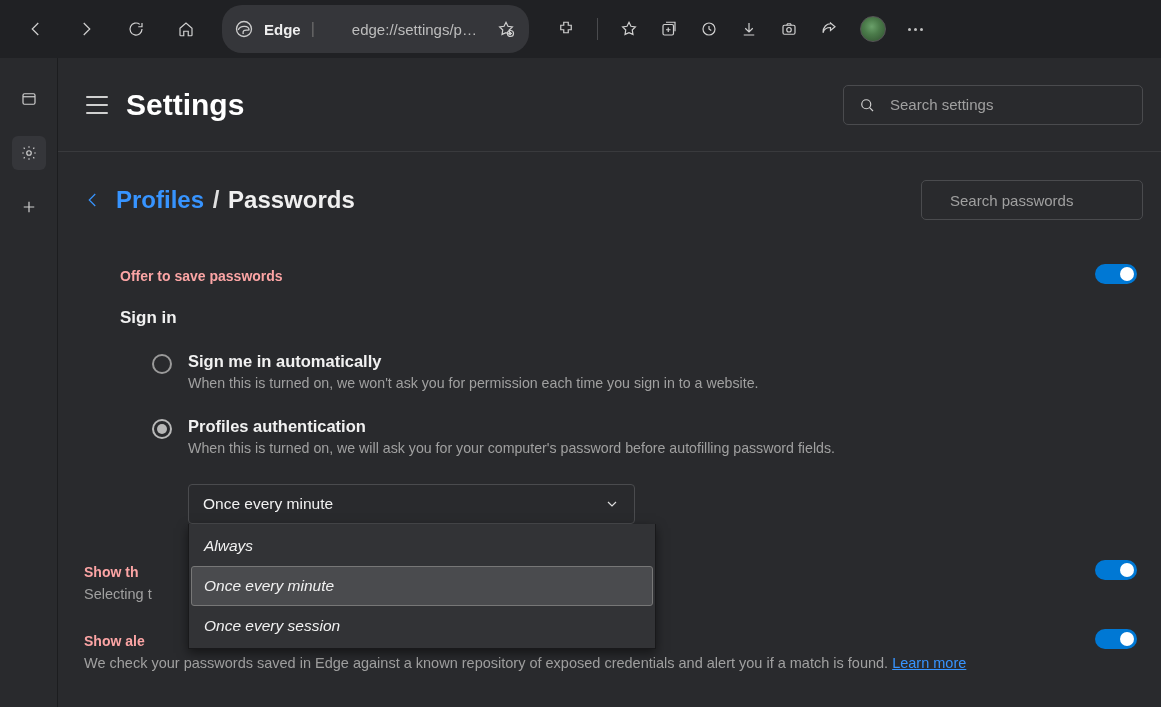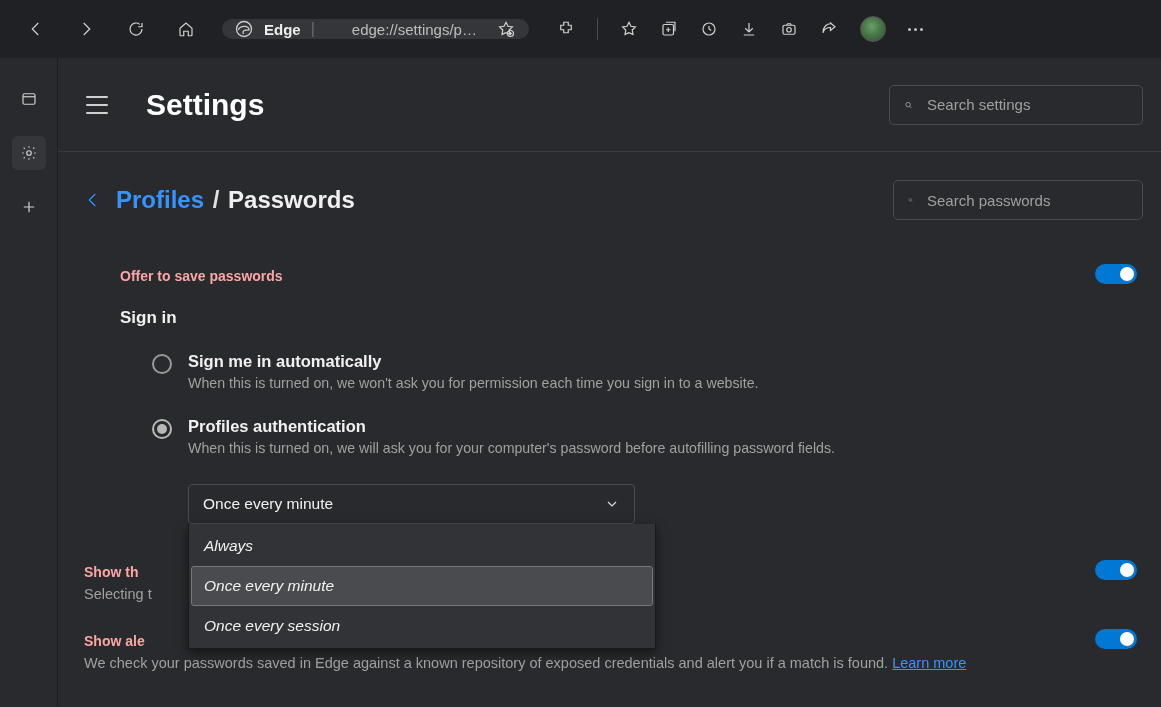--- a/index.html
+++ b/index.html
@@ -38,21 +38,21 @@
   .chrome-icon{
     width:18px;height:18px;
     fill:none;stroke:#d0d0d0;stroke-width:1.6;
     display:block;
   }
   .chrome-btn{display:flex;align-items:center;justify-content:center;width:28px;height:28px;border-radius:4px;}
   .address-group{
     display:flex;align-items:center;
     background:var(--bg2);
     border-radius:20px;
-    height:20px;
+    height:48px;
     padding:0 14px 0 12px;
     gap:10px;
     min-width:290px;
   }
   .edge-logo{width:20px;height:20px;}
   .addr-app{font-weight:600;font-size:15px;color:#eee;}
   .addr-sep{color:#6b6b6b;font-size:16px;}
   .addr-url{color:#bdbdbd;font-size:15px;max-width:150px;white-space:nowrap;overflow:hidden;text-overflow:ellipsis;margin-left:27px;}
   .chrome-right{display:flex;align-items:center;gap:22px;margin-left:6px;}
   .vr{width:1px;height:22px;background:#4a4b4e;}
@@ -84,24 +84,24 @@
   }
   .page-header{
     height:94px;
     display:flex;align-items:center;justify-content:space-between;
     padding:0 18px 0 28px;
     border-bottom:1px solid rgba(255,255,255,0.08);
   }
   .page-header-left{display:flex;align-items:center;gap:18px;}
   .hamburger{width:22px;height:18px;display:flex;flex-direction:column;justify-content:space-between;}
   .hamburger span{height:2px;background:#d0d0d0;border-radius:1px;}
-  .page-title{font-size:30px;font-weight:600;color:#fff;margin-left:20px;}
+  .page-title{font-size:30px;font-weight:600;color:#fff;}
   .search-box{
     display:flex;align-items:center;gap:12px;
-    height:40px;width:254px;
+    height:40px;width:300px;
     border:1px solid var(--border);
     border-radius:5px;
     padding:0 14px;
     background:transparent;
   }
   .search-box input{
     flex:1;background:none;border:none;outline:none;color:var(--text);font-size:15px;
   }
   .search-box input::placeholder{color:var(--text-muted);}
   
@@ -113,21 +113,21 @@
   .breadcrumb-row{
     display:flex;align-items:center;justify-content:space-between;
     margin-bottom:32px;
   }
   .breadcrumb-left{display:flex;align-items:center;gap:14px;}
   .bc-back{width:18px;height:18px;}
   .bc{font-size:24px;font-weight:600;}
   .bc .link{color:var(--accent);}
   .bc .sep{color:#e0e0e0;margin:0 2px;}
   .bc .current{color:#f0f0f0;}
-  .search-box.small{width:250px;height:40px;margin-left:48px;}
+  .search-box.small{width:222px;height:40px;margin-left:48px;}
   
   .setting{padding:0 6px 0 36px;}
   .row{
     display:flex;align-items:flex-start;justify-content:space-between;
     padding:10px 0 4px 0;
   }
   .row-title{font-size:14px;font-weight:600;color:#fca5a5;margin-top:6px;}
   .row-desc{font-size:14.5px;color:var(--text-muted);margin-top:4px;line-height:1.45;}
   .section-title{font-size:17px;font-weight:600;margin:20px 0 16px 0;}
   

